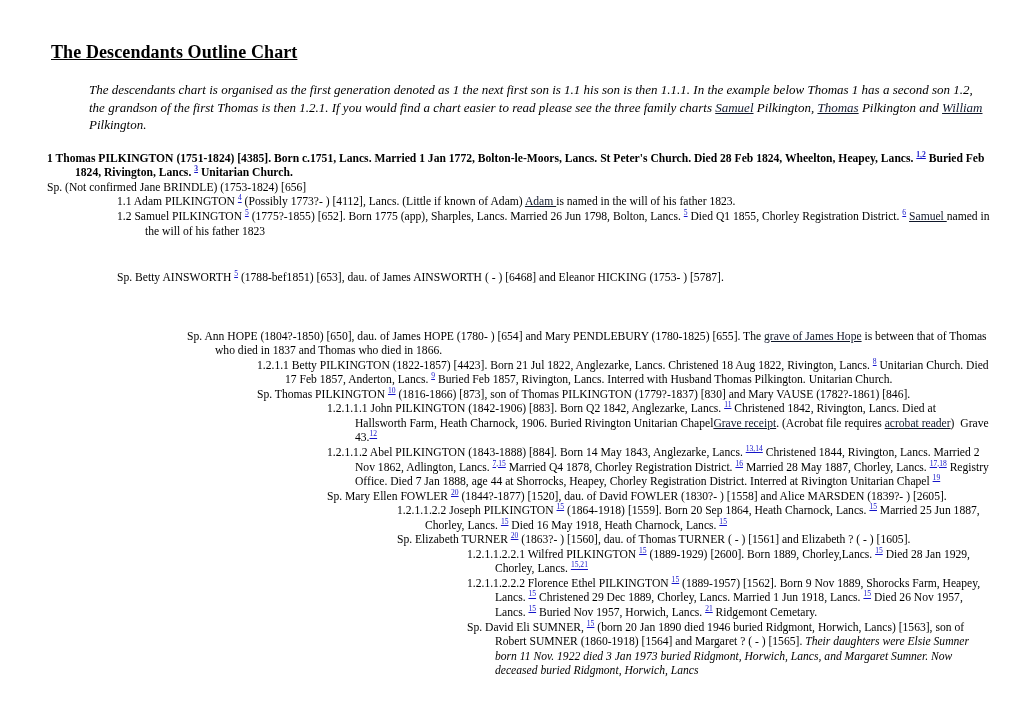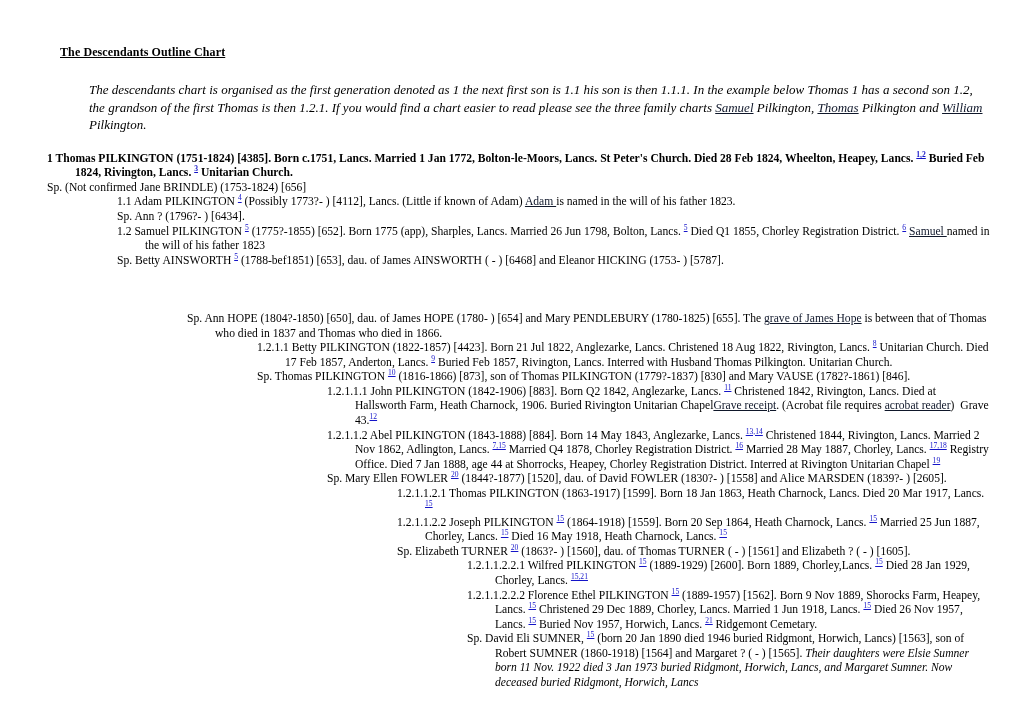--- a/index.html
+++ b/index.html
@@ -16,24 +16,24 @@
     overflow: hidden;
   }
   .page {
     position: relative;
     width: 1020px;
     height: 721px;
     box-sizing: border-box;
     padding: 44px 30px 0 47px;
   }
   h1.doc-title {
-    font-size: 12px;
+    font-size: 18px;
     font-weight: bold;
     text-decoration: underline;
-    margin: 0 0 0 13px;
+    margin: 0 0 0 4px;
     padding: 0;
     line-height: 16px;
     letter-spacing: 0.1px;
   }
   .intro {
     font-style: italic;
     font-size: 13px;
     line-height: 17.6px;
     margin: 21px 0 0 0;
     padding: 0 5px 0 42px;
@@ -76,30 +76,28 @@
   <h1 class="doc-title">The Descendants Outline Chart</h1>
 
   <p class="intro">
     <span>The descendants chart is organised as the first generation denoted as 1 the next first son is 1.1 his son is then 1.1.1. In the example below Thomas 1 has a second son 1.2, the grandson of the first Thomas is then 1.2.1. If you would find a chart easier to read please see the three family charts </span><a class="lnk" href="#">Samuel</a><span> Pilkington,   </span><a class="lnk" href="#">Thomas</a><span> Pilkington and </span><a class="lnk" href="#">William</a><span>  Pilkington.</span>
   </p>
 
   <div class="entries">
       <p class="entry" style="padding-left: 28px; text-indent: -28px; font-weight: bold;">1 Thomas PILKINGTON (1751-1824) [4385]. Born c.1751, Lancs. Married 1 Jan 1772, Bolton-le-Moors, Lancs. St Peter's Church. Died 28 Feb 1824, Wheelton, Heapey, Lancs. <sup class="fn"><a class="lnk" href="#">1,2</a></sup> Buried Feb 1824, Rivington, Lancs. <sup class="fn"><a class="lnk" href="#">3</a></sup> Unitarian Church.</p>
       <p class="entry" style="padding-left: 28px; text-indent: -28px;">Sp. (Not confirmed Jane BRINDLE) (1753-1824) [656]</p>
       <p class="entry" style="padding-left: 98px; text-indent: -28px;">1.1 Adam PILKINGTON <sup class="fn"><a class="lnk" href="#">4</a></sup> (Possibly 1773?- ) [4112], Lancs. (Little if known of Adam) <a class="lnk" href="#">Adam </a>is named in the will of his father 1823.</p>
-      <p class="entry" style="padding-left: 98px; text-indent: -28px;">Sp. Ann ? (1796?- ) [6434].</p>
       <p class="entry" style="padding-left: 98px; text-indent: -28px;">1.2 Samuel PILKINGTON <sup class="fn"><a class="lnk" href="#">5</a></sup> (1775?-1855) [652]. Born 1775 (app), Sharples, Lancs. Married 26 Jun 1798, Bolton, Lancs. <sup class="fn"><a class="lnk" href="#">5</a></sup> Died Q1 1855, Chorley Registration District. <sup class="fn"><a class="lnk" href="#">6</a></sup> <a class="lnk" href="#">Samuel </a>named in the will of his father 1823</p>
-      <p class="entry" style="padding-left: 98px; text-indent: -28px;">Sp. Betty AINSWORTH <sup class="fn"><a class="lnk" href="#">5</a></sup> (1788-bef1851) [653], dau. of James AINSWORTH ( - ) [6468] and Eleanor HICKING (1753- ) [5787].</p>
+      <p class="entry" style="padding-left: 98px; text-indent: -28px; margin-top: 32px;">Sp. Betty AINSWORTH <sup class="fn"><a class="lnk" href="#">5</a></sup> (1788-bef1851) [653], dau. of James AINSWORTH ( - ) [6468] and Eleanor HICKING (1753- ) [5787].</p>
       <p class="entry" style="padding-left: 168px; text-indent: -28px; margin-top: 44px;">Sp. Ann HOPE (1804?-1850) [650], dau. of James HOPE (1780- ) [654] and Mary PENDLEBURY (1780-1825) [655]. The <a class="lnk" href="#">grave of James Hope</a> is between that of Thomas who died in 1837 and Thomas who died in 1866.</p>
       <p class="entry" style="padding-left: 238px; text-indent: -28px;">1.2.1.1 Betty PILKINGTON (1822-1857) [4423]. Born 21 Jul 1822, Anglezarke, Lancs. Christened 18 Aug 1822, Rivington, Lancs. <sup class="fn"><a class="lnk" href="#">8</a></sup> Unitarian Church. Died 17 Feb 1857, Anderton, Lancs. <sup class="fn"><a class="lnk" href="#">9</a></sup> Buried Feb 1857, Rivington, Lancs. Interred with Husband Thomas Pilkington. Unitarian Church.</p>
       <p class="entry" style="padding-left: 238px; text-indent: -28px;">Sp. Thomas PILKINGTON <sup class="fn"><a class="lnk" href="#">10</a></sup> (1816-1866) [873], son of Thomas PILKINGTON (1779?-1837) [830] and Mary VAUSE (1782?-1861) [846].</p>
       <p class="entry" style="padding-left: 308px; text-indent: -28px;">1.2.1.1.1 John PILKINGTON (1842-1906) [883]. Born Q2 1842, Anglezarke, Lancs. <sup class="fn"><a class="lnk" href="#">11</a></sup> Christened 1842, Rivington, Lancs. Died at Hallsworth Farm, Heath Charnock, 1906. Buried Rivington Unitarian Chapel<a class="lnk" href="#">Grave receipt</a>. (Acrobat file requires <a class="lnk" href="#">acrobat reader</a>)&nbsp; Grave 43.<sup class="fn"><a class="lnk" href="#">12</a></sup></p>
       <p class="entry" style="padding-left: 308px; text-indent: -28px;">1.2.1.1.2 Abel PILKINGTON (1843-1888) [884]. Born 14 May 1843, Anglezarke, Lancs. <sup class="fn"><a class="lnk" href="#">13,14</a></sup> Christened 1844, Rivington, Lancs. Married 2 Nov 1862, Adlington, Lancs. <sup class="fn"><a class="lnk" href="#">7,15</a></sup> Married Q4 1878, Chorley Registration District. <sup class="fn"><a class="lnk" href="#">16</a></sup> Married 28 May 1887, Chorley, Lancs. <sup class="fn"><a class="lnk" href="#">17,18</a></sup> Registry Office. Died 7 Jan 1888, age 44 at Shorrocks, Heapey, Chorley Registration District. Interred at Rivington Unitarian Chapel <sup class="fn"><a class="lnk" href="#">19</a></sup></p>
       <p class="entry" style="padding-left: 308px; text-indent: -28px;">Sp. Mary Ellen FOWLER <sup class="fn"><a class="lnk" href="#">20</a></sup> (1844?-1877) [1520], dau. of David FOWLER (1830?- ) [1558] and Alice MARSDEN (1839?- ) [2605].</p>
-      <p class="entry" style="padding-left: 378px; text-indent: -28px;">1.2.1.1.2.1 Thomas PILKINGTON (1863-1917) [1599]. Born 18 Jan 1863, Heath Charnock, Lancs. Died 20 Mar 1917, Lancs. <sup class="fn"><a class="lnk" href="#">15</a></sup></p>
       <p class="entry" style="padding-left: 378px; text-indent: -28px;">1.2.1.1.2.2 Joseph PILKINGTON <sup class="fn"><a class="lnk" href="#">15</a></sup> (1864-1918) [1559]. Born 20 Sep 1864, Heath Charnock, Lancs. <sup class="fn"><a class="lnk" href="#">15</a></sup> Married 25 Jun 1887, Chorley, Lancs. <sup class="fn"><a class="lnk" href="#">15</a></sup> Died 16 May 1918, Heath Charnock, Lancs. <sup class="fn"><a class="lnk" href="#">15</a></sup></p>
       <p class="entry" style="padding-left: 378px; text-indent: -28px;">Sp. Elizabeth TURNER <sup class="fn"><a class="lnk" href="#">20</a></sup> (1863?- ) [1560], dau. of Thomas TURNER ( - ) [1561] and Elizabeth ? ( - ) [1605].</p>
       <p class="entry" style="padding-left: 448px; text-indent: -28px;">1.2.1.1.2.2.1 Wilfred PILKINGTON <sup class="fn"><a class="lnk" href="#">15</a></sup> (1889-1929) [2600]. Born 1889, Chorley,Lancs. <sup class="fn"><a class="lnk" href="#">15</a></sup> Died 28 Jan 1929, Chorley, Lancs. <sup class="fn"><a class="lnk" href="#">15,21</a></sup></p>
       <p class="entry" style="padding-left: 448px; text-indent: -28px;">1.2.1.1.2.2.2 Florence Ethel PILKINGTON <sup class="fn"><a class="lnk" href="#">15</a></sup> (1889-1957) [1562]. Born 9 Nov 1889, Shorocks Farm, Heapey, Lancs. <sup class="fn"><a class="lnk" href="#">15</a></sup> Christened 29 Dec 1889, Chorley, Lancs. Married 1 Jun 1918, Lancs. <sup class="fn"><a class="lnk" href="#">15</a></sup> Died 26 Nov 1957, Lancs. <sup class="fn"><a class="lnk" href="#">15</a></sup> Buried Nov 1957, Horwich, Lancs. <sup class="fn"><a class="lnk" href="#">21</a></sup> Ridgemont Cemetary.</p>
       <p class="entry" style="padding-left: 448px; text-indent: -28px;">Sp. David Eli SUMNER, <sup class="fn"><a class="lnk" href="#">15</a></sup> (born 20 Jan 1890 died 1946 buried Ridgmont, Horwich, Lancs) [1563], son of Robert SUMNER (1860-1918) [1564] and Margaret ? ( - ) [1565]. <span class="it">Their daughters were Elsie Sumner born 11 Nov. 1922 died 3 Jan 1973 buried Ridgmont, Horwich, Lancs, and Margaret Sumner. Now deceased buried Ridgmont, Horwich, Lancs</span></p>
     </div>
 
 </div>
 
 </body></html>

